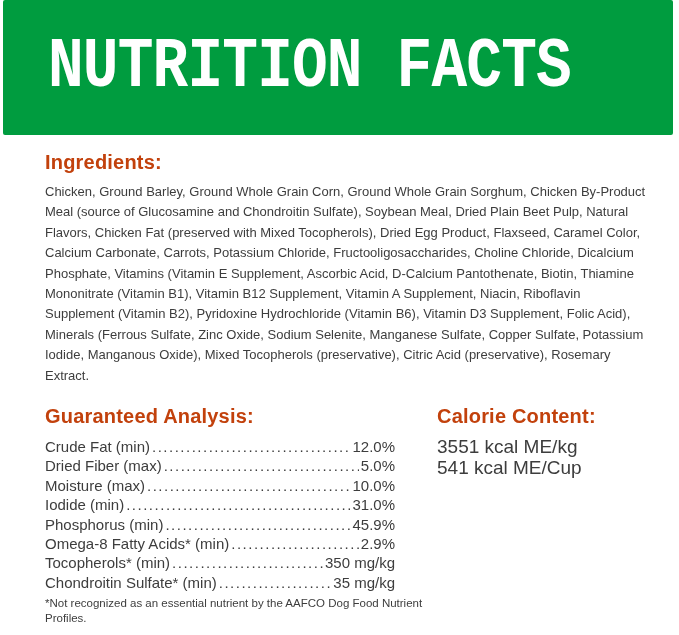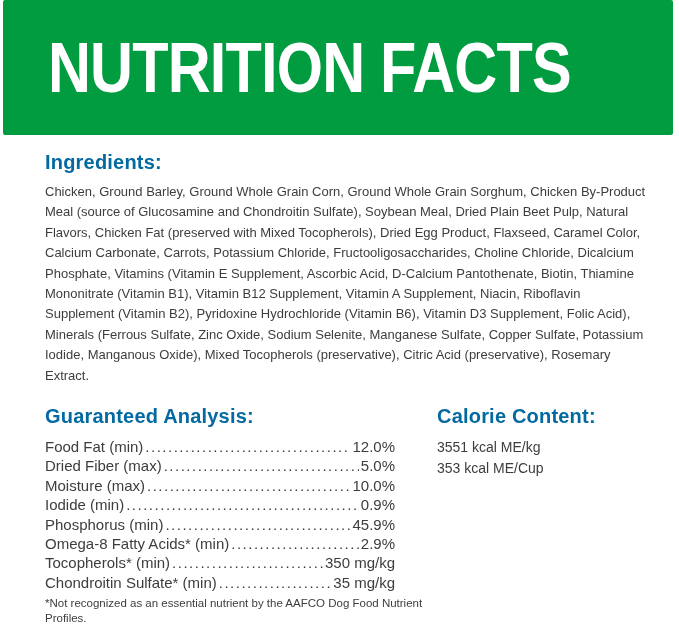--- a/index.html
+++ b/index.html
@@ -15,35 +15,36 @@
 
   
   .banner {
     position: absolute;
     left: 3px; top: 0;
     width: 670px; height: 135px;
     background: #009c3f;
     border-radius: 2px;
     display: flex;
     align-items: center;
+    font-family: Liberation Mono, monospace;
   }
   .banner-title {
     color: #ffffff;
     font-weight: bold;
     font-size: 70px;
     letter-spacing: -1px;
     white-space: nowrap;
     transform: scaleX(0.85);
     transform-origin: left center;
     margin-left: 45px;
   }
 
   
   .green-heading {
-    color: #0369a1;
+    color: #c2410c;
     font-size: 20px;
     line-height: 24px;
     font-weight: bold;
     letter-spacing: 0.2px;
     margin: 0;
   }
 
   
   .ingredients {
     position: absolute;
@@ -89,21 +90,21 @@
   }
 
   
   .cc {
     position: absolute;
     left: 437px; top: 404px;
     width: 215px;
   }
   .cc-lines { margin-top: 9px; }
   .cc-line {
-    font-size: 14px;
+    font-size: 19px;
     line-height: 20.5px;
     white-space: nowrap;
   }
 </style>
 </head>
 <body>
 
 <header class="banner">
   <div class="banner-title">NUTRITION FACTS</div>
 </header>
@@ -111,38 +112,38 @@
 <section class="ingredients">
   <h2 class="green-heading">Ingredients:</h2>
   <p class="ingredients-text">Chicken, Ground Barley, Ground Whole Grain Corn, Ground Whole Grain Sorghum, Chicken By-Product Meal (source of Glucosamine and Chondroitin Sulfate), Soybean Meal, Dried Plain Beet Pulp, Natural Flavors, Chicken Fat (preserved with Mixed Tocopherols), Dried Egg Product, Flaxseed, Caramel Color, Calcium Carbonate, Carrots, Potassium Chloride, Fructooligosaccharides, Choline Chloride, Dicalcium Phosphate, Vitamins (Vitamin E Supplement, Ascorbic Acid, D-Calcium Pantothenate, Biotin, Thiamine Mononitrate (Vitamin B1), Vitamin B12 Supplement, Vitamin A Supplement, Niacin, Riboflavin Supplement (Vitamin B2), Pyridoxine Hydrochloride (Vitamin B6), Vitamin D3 Supplement, Folic Acid), Minerals (Ferrous Sulfate, Zinc Oxide, Sodium Selenite, Manganese Sulfate, Copper Sulfate, Potassium Iodide, Manganous Oxide), Mixed Tocopherols (preservative), Citric Acid (preservative), Rosemary Extract.</p>
 </section>
 
 <section class="ga">
   <h2 class="green-heading">Guaranteed Analysis:</h2>
 
   <div class="ga-rows">
     <div class="ga-row">
-      <span class="ga-label">Food Fat (min)</span>
+      <span class="ga-label">Crude Fat (min)</span>
       <span class="ga-dots"></span>
       <span class="ga-value">12.0%</span>
     </div>
     <div class="ga-row">
       <span class="ga-label">Dried Fiber (max)</span>
       <span class="ga-dots"></span>
       <span class="ga-value">5.0%</span>
     </div>
     <div class="ga-row">
       <span class="ga-label">Moisture (max)</span>
       <span class="ga-dots"></span>
       <span class="ga-value">10.0%</span>
     </div>
     <div class="ga-row">
       <span class="ga-label">Iodide (min)</span>
       <span class="ga-dots"></span>
-      <span class="ga-value">0.9%</span>
+      <span class="ga-value">31.0%</span>
     </div>
     <div class="ga-row">
       <span class="ga-label">Phosphorus (min)</span>
       <span class="ga-dots"></span>
       <span class="ga-value">45.9%</span>
     </div>
     <div class="ga-row">
       <span class="ga-label">Omega-8 Fatty Acids* (min)</span>
       <span class="ga-dots"></span>
       <span class="ga-value">2.9%</span>
@@ -159,15 +160,15 @@
     </div>
   </div>
 
   <p class="ga-footnote">*Not recognized as an essential nutrient by the AAFCO Dog Food Nutrient Profiles.</p>
 </section>
 
 <section class="cc">
   <h2 class="green-heading">Calorie Content:</h2>
   <div class="cc-lines">
     <div class="cc-line">3551 kcal ME/kg</div>
-    <div class="cc-line">353 kcal ME/Cup</div>
+    <div class="cc-line">541 kcal ME/Cup</div>
   </div>
 </section>
 
 </body></html>

